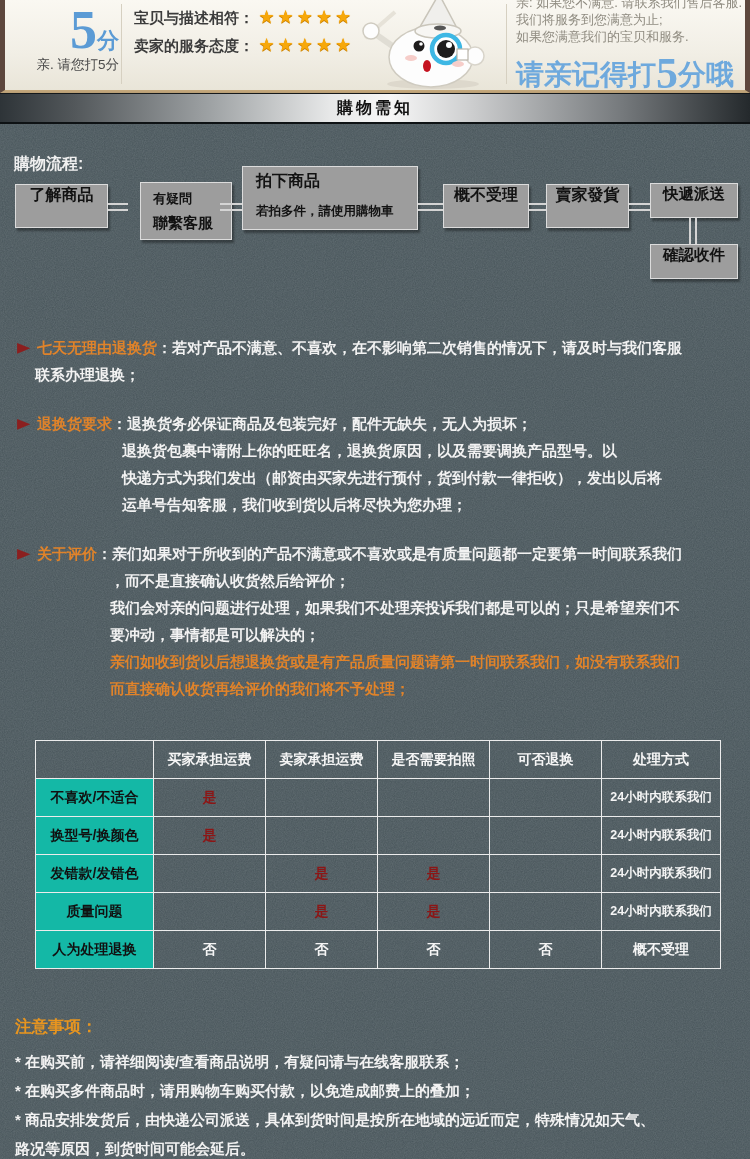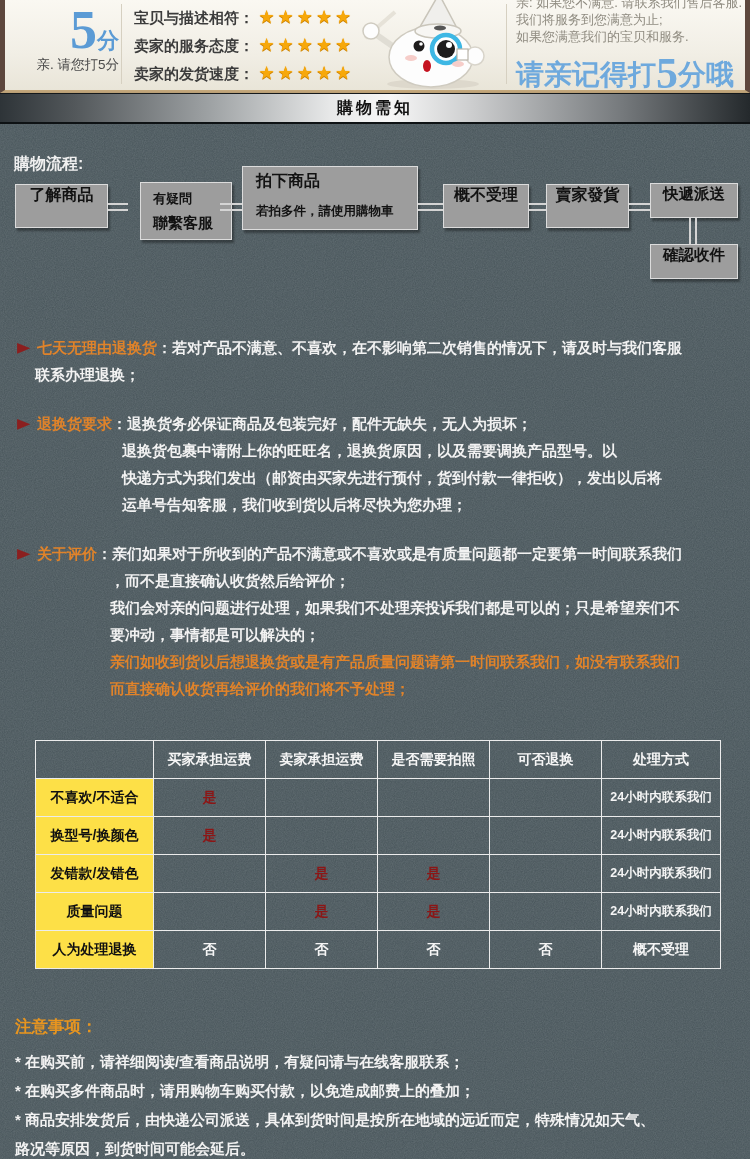--- a/index.html
+++ b/index.html
@@ -75,21 +75,21 @@
   .s2 .ln.cont { padding-left:105px; }
   .s3 .ln.cont { padding-left:93px; }
   .ln.warn { padding-left:93px; color:#e0832a; }
 
   
   .rtable { position:absolute; left:35px; top:616px; width:685px; border-collapse:collapse;
             table-layout:fixed; font-weight:bold; }
   .rtable td, .rtable th { border:1px solid #ececec; height:38px; text-align:center;
                            vertical-align:middle; font-size:14px; color:#f5f5f5; }
   .rtable th { font-weight:bold; }
-  .rtable td.rowlabel { background:#fde047; color:#111; }
+  .rtable td.rowlabel { background:#14b8a6; color:#111; }
   .rtable td.yes { color:#8b1616; }
   .rtable td.proc { font-size:12.5px; }
 
   
   .notes { position:absolute; left:15px; top:892px; width:722px; color:#f2f2f2;
            font-weight:bold; font-size:15px; }
   .notes-heading { color:#e8951f; font-size:16.5px; margin-bottom:9px; }
   .note-line { line-height:29px; }
 </style>
 </head>
@@ -106,24 +106,20 @@
     </div>
     <div class="vdiv d1"></div>
 
     <div class="ratings">
       <div class="rating-row">
         <span class="rating-label">宝贝与描述相符：</span>
         <span class="star">★</span><span class="star">★</span><span class="star">★</span><span class="star">★</span><span class="star">★</span>
       </div>
       <div class="rating-row">
         <span class="rating-label">卖家的服务态度：</span>
-        <span class="star">★</span><span class="star">★</span><span class="star">★</span><span class="star">★</span><span class="star">★</span>
-      </div>
-      <div class="rating-row">
-        <span class="rating-label">卖家的发货速度：</span>
         <span class="star">★</span><span class="star">★</span><span class="star">★</span><span class="star">★</span><span class="star">★</span>
       </div>
     </div>
 
     <svg class="mascot" viewBox="0 0 142 90">
       <ellipse cx="72" cy="84" rx="46" ry="5" fill="#ddd8cc"></ellipse>
       <line x1="4" y1="38" x2="34" y2="12" stroke="#e6e2d8" stroke-width="4"></line>
       <line x1="40" y1="52" x2="10" y2="31" stroke="#e0ddd4" stroke-width="6"></line>
       <circle cx="10" cy="31" r="8" fill="#fdfdfd" stroke="#cfcbc0" stroke-width="1.5"></circle>
       <ellipse cx="70" cy="57" rx="42" ry="30" fill="#fdfdfd" stroke="#cfcbc0" stroke-width="1.5"></ellipse>

